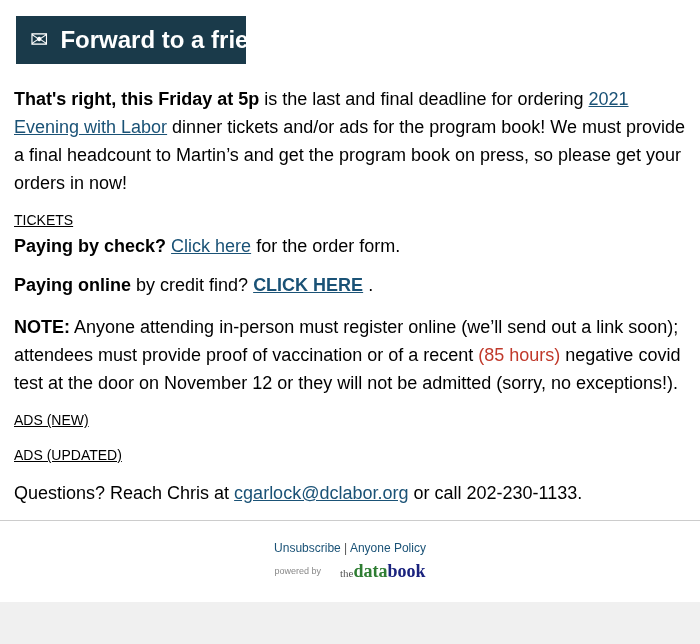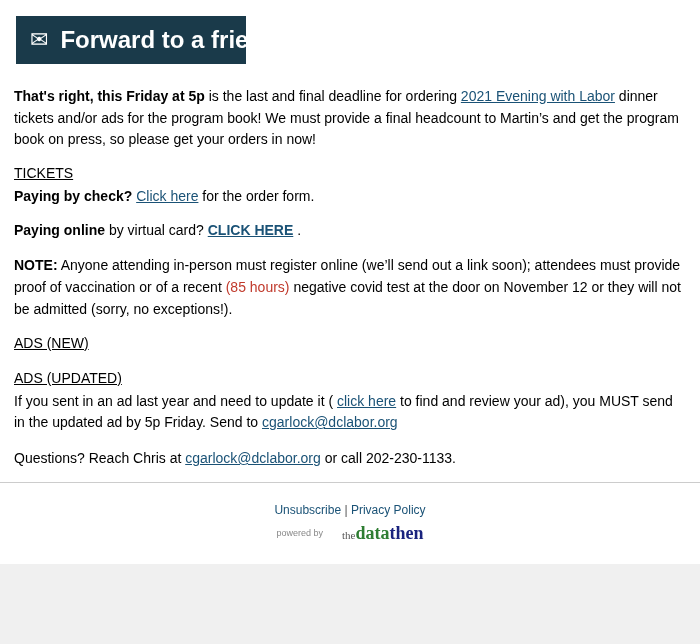--- a/index.html
+++ b/index.html
@@ -33,21 +33,21 @@
       font-weight: bold;
       font-size: 24px;
       white-space: nowrap;
     }
     .content {
       padding: 10px 14px 0 14px;
       line-height: 1.5;
     }
     .content p {
       margin-bottom: 12px;
-      font-size: 14px;
+      font-size: 18px;
       line-height: 1.55;
     }
     .bold { font-weight: bold; }
     .link { color: #1a5276; text-decoration: underline; cursor: pointer; }
     .red-text { color: #c0392b; }
     .section-title {
       font-weight: normal;
       text-decoration: underline;
       margin-bottom: 2px;
       display: block;
@@ -128,64 +128,58 @@
     <div class="section-block">
       <span class="section-title">TICKETS</span>
       <p>
         <span class="bold">Paying by check?</span>
         <span> </span>
         <a class="link">Click here</a>
         <span> for the order form.</span>
       </p>
       <p>
         <span class="bold">Paying online</span>
-        <span> by virtual card?</span>
+        <span> by credit find?</span>
         <span> </span>
         <a class="link bold">CLICK HERE</a>
         <span>.</span>
       </p>
     </div>
 
     <p>
       <span class="bold">NOTE:</span>
       <span> Anyone attending in-person must register online (we’ll send out a link soon); attendees must provide proof of vaccination or of a recent </span>
       <span class="red-text">(85 hours)</span>
       <span> negative covid test at the door on November 12 or they will not be admitted (sorry, no exceptions!).</span>
     </p>
 
     <div class="section-block">
       <span class="section-title">ADS (NEW)</span>
     </div>
 
     <div class="section-block">
       <span class="section-title">ADS (UPDATED)</span>
-      <p>
-        <span>If you sent in an ad last year and need to update it (</span>
-        <a class="link">click here</a>
-        <span> to find and review your ad), you MUST send in the updated ad by 5p Friday. Send to </span>
-        <a class="link">cgarlock@dclabor.org</a>
-      </p>
     </div>
 
     <p class="italic">
       <span>Questions? Reach Chris at </span>
       <a class="link">cgarlock@dclabor.org</a>
       <span> or call 202-230-1133.</span>
     </p>
 
   </div>
 
   <hr class="divider">
   <div class="footer">
     <span>
       <a>Unsubscribe</a>
       <span> | </span>
-      <a>Privacy Policy</a>
+      <a>Anyone Policy</a>
     </span>
     <div class="databank-logo">
       <span class="powered-by">powered by</span>
       <span class="databank-text">
-        <span class="the">the</span><span class="data">data</span><span class="bank">then</span>
+        <span class="the">the</span><span class="data">data</span><span class="bank">book</span>
       </span>
     </div>
   </div>
 
 </div>
 
 </body></html>

